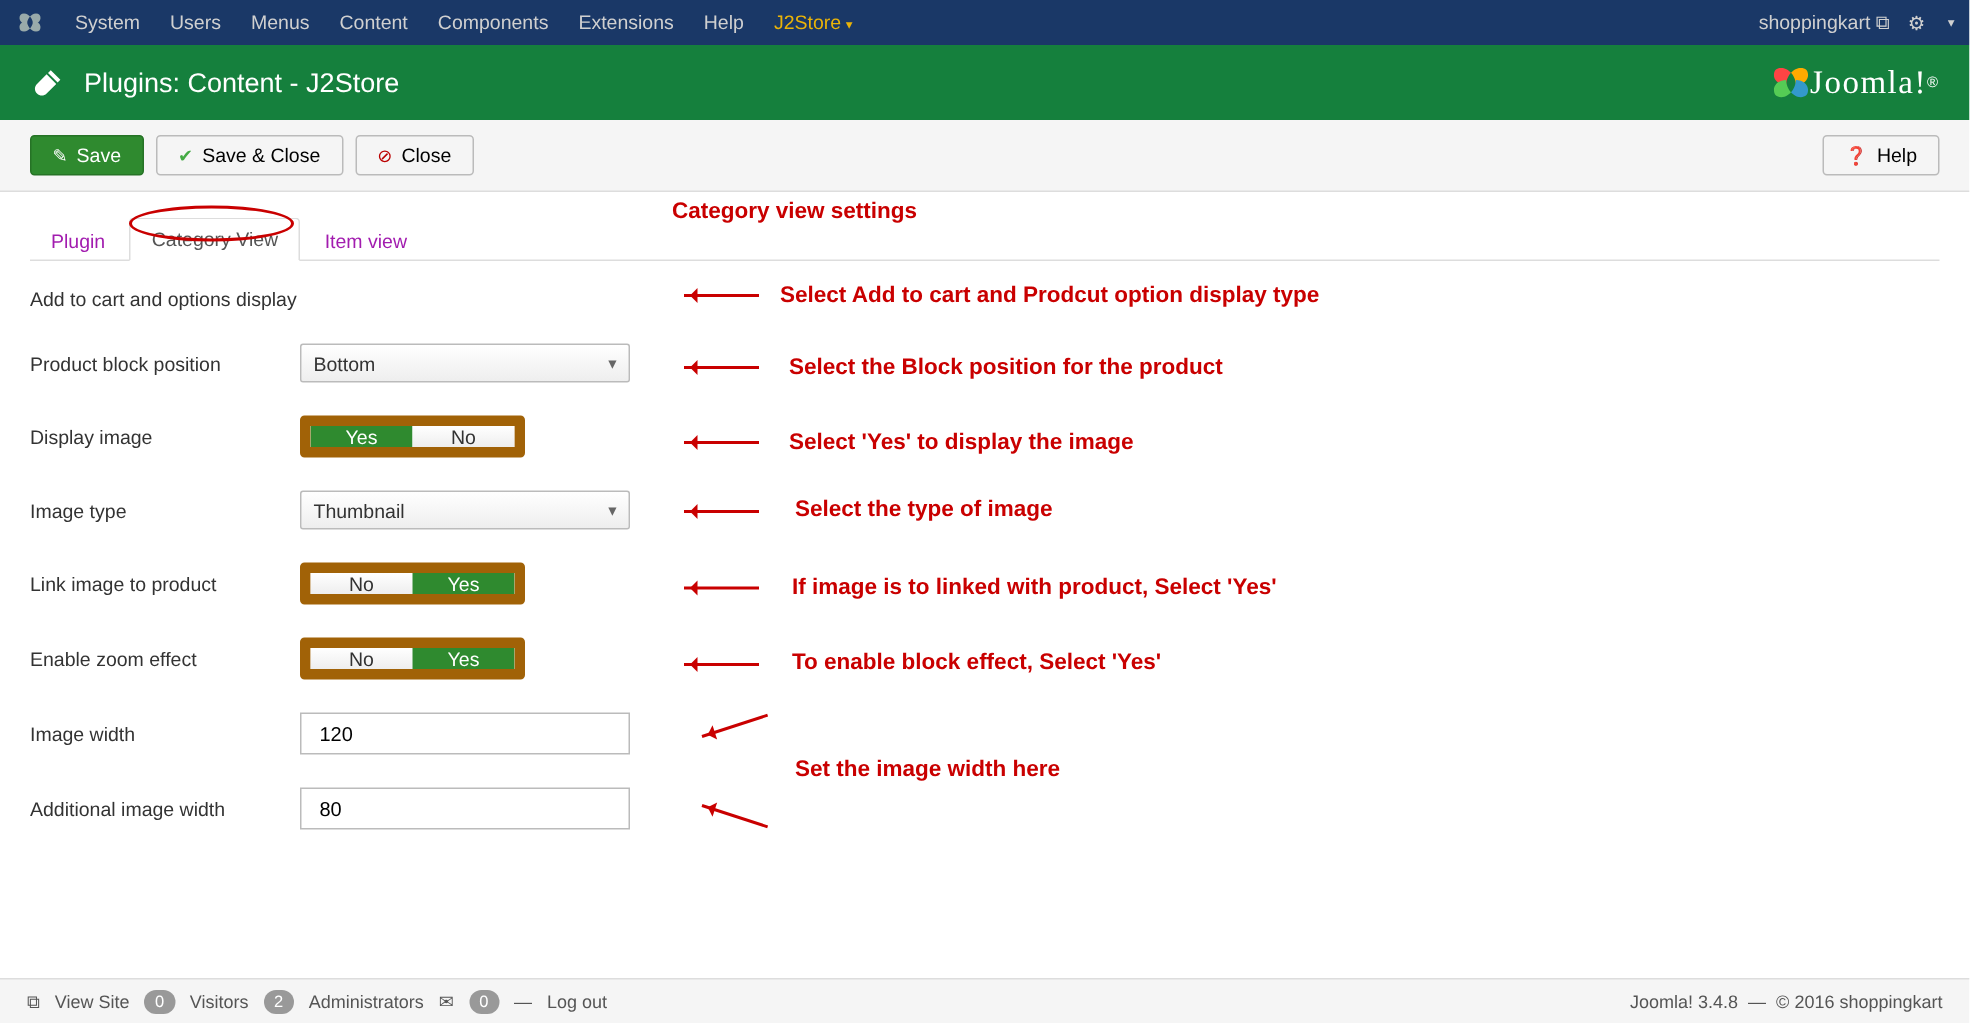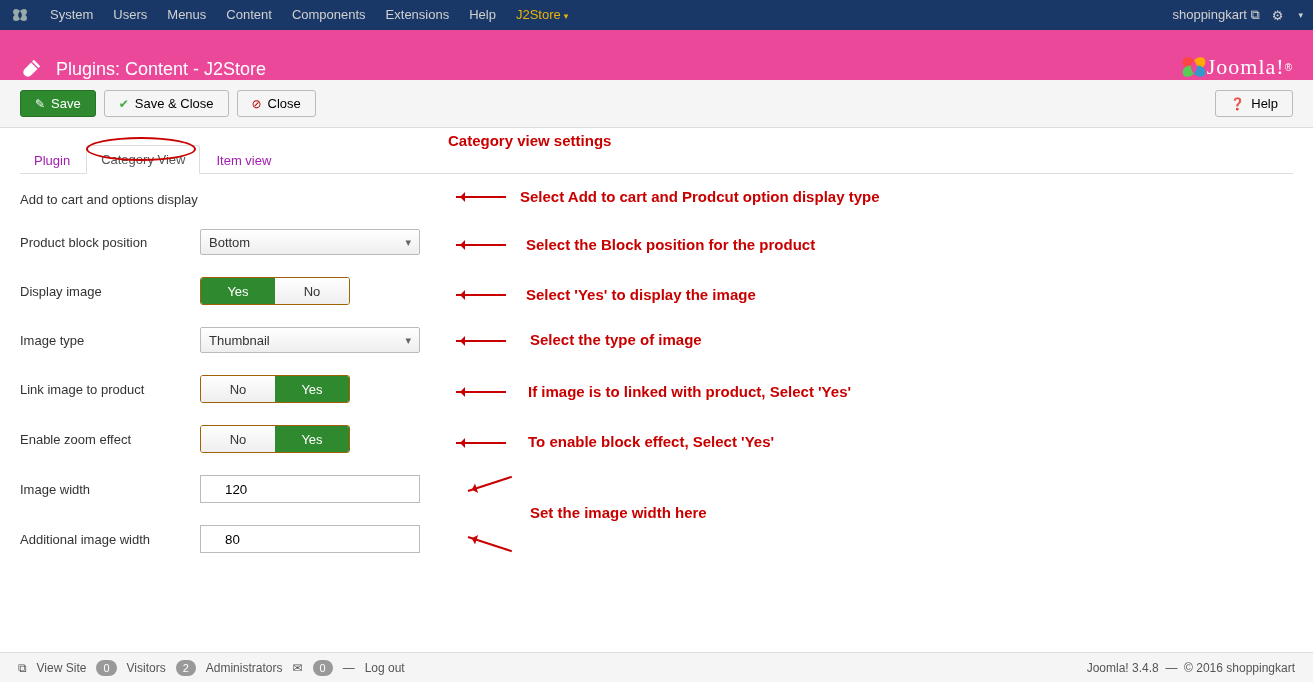--- a/index.html
+++ b/index.html
@@ -4,42 +4,42 @@
 <style>
 *{margin:0;padding:0;box-sizing:border-box;font-family:-apple-system,BlinkMacSystemFont,"Segoe UI",Helvetica,Arial,sans-serif}
 body{background:#fff;color:#333;font-size:13px;width:1313px;height:682px;position:relative;overflow:hidden}
 .topbar{background:#1a3867;height:30px;display:flex;align-items:center;padding:0 10px;color:#ccc}
 .topbar .jicon{width:20px;height:20px;margin-right:10px;display:flex;align-items:center;justify-content:center}
 .topbar .menu{display:flex;gap:0}
 .topbar .menu-item{padding:0 10px;line-height:30px;color:#d0d0d0;cursor:pointer}
 .topbar .menu-item.highlight{color:#eab308}
 .topbar .right{margin-left:auto;display:flex;align-items:center;gap:12px;color:#d0d0d0}
 .topbar .gear{color:#d0d0d0}
-.subheader{background:#ec4899;height:50px;display:flex;align-items:flex-end;padding:0 20px;color:#fff}
+.subheader{background:#15803d;height:50px;display:flex;align-items:center;padding:0 20px;color:#fff}
 .subheader .plug{width:24px;height:24px;margin-right:12px;display:flex;align-items:center;justify-content:center}
 .subheader h1{font-size:18px;font-weight:400}
 .subheader .brand{margin-left:auto;display:flex;align-items:center;gap:0;font-size:22px;letter-spacing:1px}
 .toolbar{background:#f5f5f5;border-bottom:1px solid #ddd;padding:10px 20px;display:flex;gap:8px;align-items:center}
 .btn{padding:5px 14px;border:1px solid #bbb;border-radius:3px;background:#f5f5f5;cursor:pointer;font-size:13px;display:inline-flex;align-items:center;gap:6px}
 .btn-success{background:#2f8a2f;border-color:#267326;color:#fff}
 .btn .ic{font-size:12px}
 .btn-help{margin-left:auto}
 .content{padding:16px 20px}
 .tabs{display:flex;gap:2px;border-bottom:1px solid #ddd;margin-bottom:18px;align-items:flex-end}
 .tab{padding:6px 14px;color:#a21caf;cursor:pointer;position:relative;top:1px}
 .tab.active{border:1px solid #ddd;border-bottom:1px solid #fff;border-radius:3px 3px 0 0;color:#555;background:#fff}
 .form-row{display:flex;align-items:center;margin-bottom:22px}
 .form-row label{width:180px;color:#333;font-size:13px}
 .form-row .control{width:220px}
 .select{width:220px;height:26px;border:1px solid #bbb;border-radius:2px;background:linear-gradient(#fff,#eee);padding:0 20px 0 8px;position:relative;display:flex;align-items:center;cursor:pointer}
 .select::after{content:"▾";position:absolute;right:8px;color:#666;font-size:11px}
-.toggle{display:flex;border:1px solid #a16207;border-radius:3px;overflow:hidden;width:150px;height:28px}
+.toggle{display:flex;border:7px solid #a16207;border-radius:3px;overflow:hidden;width:150px;height:28px}
 .toggle .opt{flex:1;display:flex;align-items:center;justify-content:center;cursor:pointer;background:linear-gradient(#fff,#eee);font-size:13px}
 .toggle .opt.on{background:#2f8a2f;color:#fff}
-.txtinput{width:220px;height:28px;border:1px solid #bbb;border-radius:0;padding:0 24px}
+.txtinput{width:220px;height:28px;border:1px solid #bbb;border-radius:0;padding:0 12px}
 .annot{position:absolute;color:#c90000;font-size:15px;font-weight:700;white-space:nowrap}
 .arrow{position:absolute;height:2px;background:#c90000}
 .arrow::before{content:"";position:absolute;left:-1px;top:-4px;border:5px solid transparent;border-right-color:#c90000}
 .ellipse{position:absolute;width:110px;height:24px;border:2px solid #c90000;border-radius:50%;pointer-events:none}
 .footer{position:absolute;bottom:0;left:0;right:0;height:30px;background:#f5f5f5;border-top:1px solid #ddd;display:flex;align-items:center;padding:0 18px;font-size:12px;color:#555;gap:10px}
 .badge{background:#999;color:#fff;border-radius:8px;padding:0 7px;font-size:11px;line-height:16px}
 .footer .right{margin-left:auto}
 .caret{font-size:9px;margin-left:3px}
 svg{display:block}
 </style>

